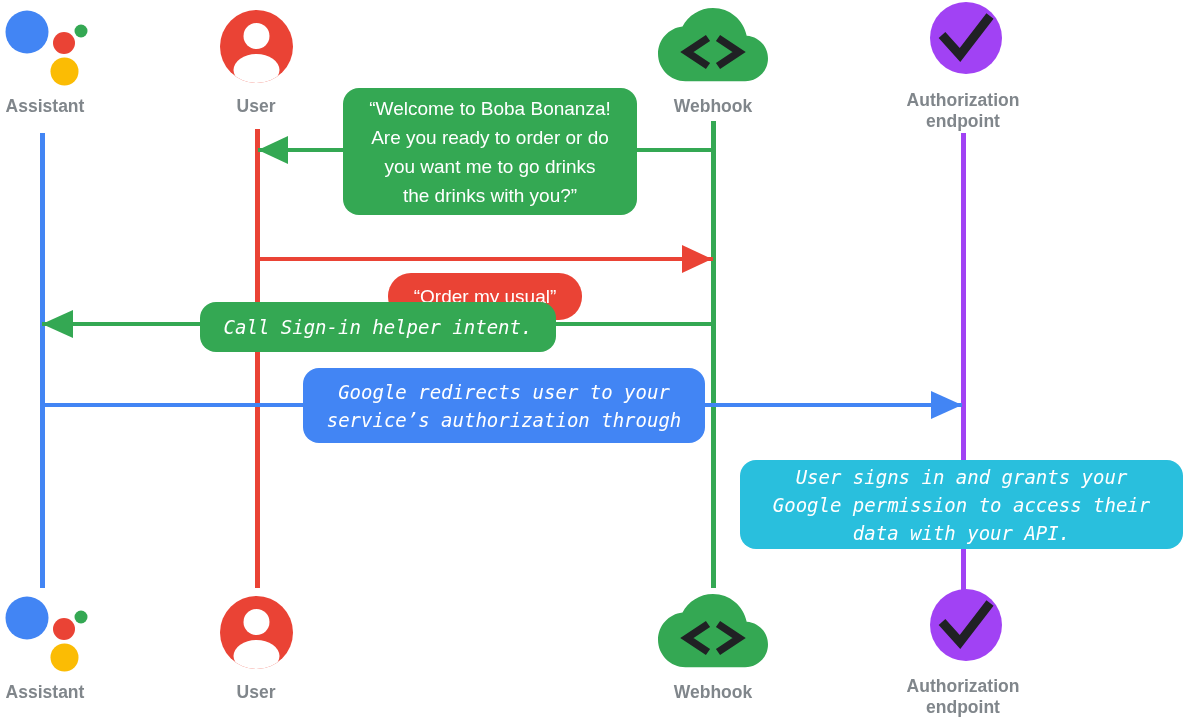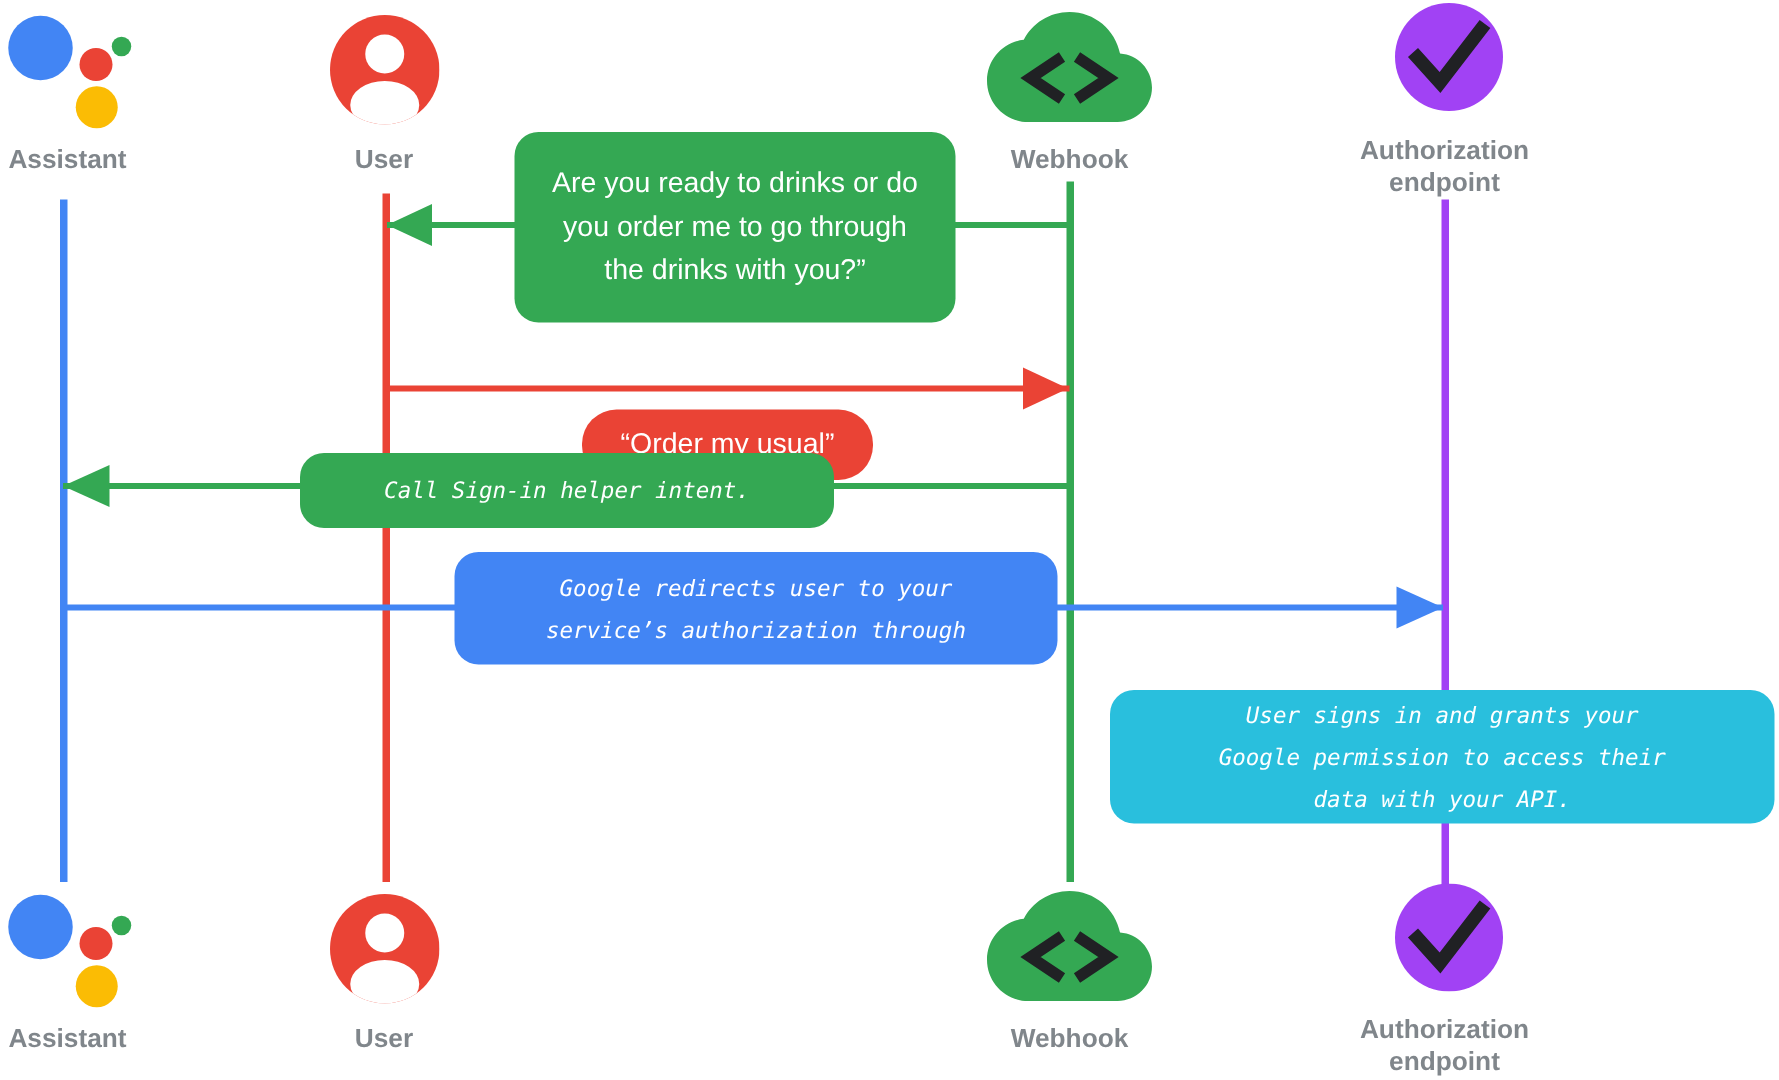--- a/index.html
+++ b/index.html
@@ -24,21 +24,21 @@
   #hd3{left:42px;top:310px;border-right:31px solid var(--green);}
   #sh4{left:42px;top:403px;width:920px;background:var(--blue);}
   #hd4{left:931px;top:391px;border-left:31px solid var(--blue);}
   
   .bubble{
     position:absolute;z-index:3;border-radius:16px;color:#fff;
     display:flex;flex-direction:column;align-items:center;justify-content:center;
     text-align:center;
   }
   .sans{font-size:19px;line-height:29px;font-family:"Liberation Sans",sans-serif;}
-  .mono{font-size:15px;line-height:28px;font-family:"DejaVu Sans Mono","Liberation Mono",monospace;font-style:italic;}
+  .mono{font-size:19px;line-height:28px;font-family:"DejaVu Sans Mono","Liberation Mono",monospace;font-style:italic;}
   #b-welcome{left:343px;top:88px;width:294px;height:127px;background:var(--green);}
   #b-order{left:388px;top:235px;width:194px;height:47px;background:var(--red);border-radius:23px;margin-top:38px;}
   #b-signin{left:200px;top:302px;width:356px;height:50px;background:var(--green);}
   #b-redirect{left:303px;top:368px;width:402px;height:75px;background:var(--blue);}
   #b-note{left:740px;top:460px;width:443px;height:89px;background:var(--cyan);}
   
   .icon{position:absolute;z-index:4;}
   .actor-label{
     position:absolute;z-index:4;color:var(--label_gray);font-weight:bold;
     font-size:17.5px;line-height:21px;text-align:center;
@@ -65,22 +65,23 @@
   <div class="shaft" id="sh1"></div>
   <div class="head" id="hd1"></div>
   <div class="shaft" id="sh2"></div>
   <div class="head" id="hd2"></div>
   <div class="shaft" id="sh3"></div>
   <div class="head" id="hd3"></div>
   <div class="shaft" id="sh4"></div>
   <div class="head" id="hd4"></div>
 
   <div class="bubble sans" id="b-welcome">
-    <div>Are you ready to drinks or do</div>
-    <div>you order me to go through</div>
+    <div>“Welcome to Boba Bonanza!</div>
+    <div>Are you ready to order or do</div>
+    <div>you want me to go drinks</div>
     <div>the drinks with you?”</div>
   </div>
   <div class="bubble sans" id="b-order">
     <div>“Order my usual”</div>
   </div>
   <div class="bubble mono" id="b-signin">
     <div>Call Sign-in helper intent.</div>
   </div>
   <div class="bubble mono" id="b-redirect">
     <div>Google redirects user to your</div>

